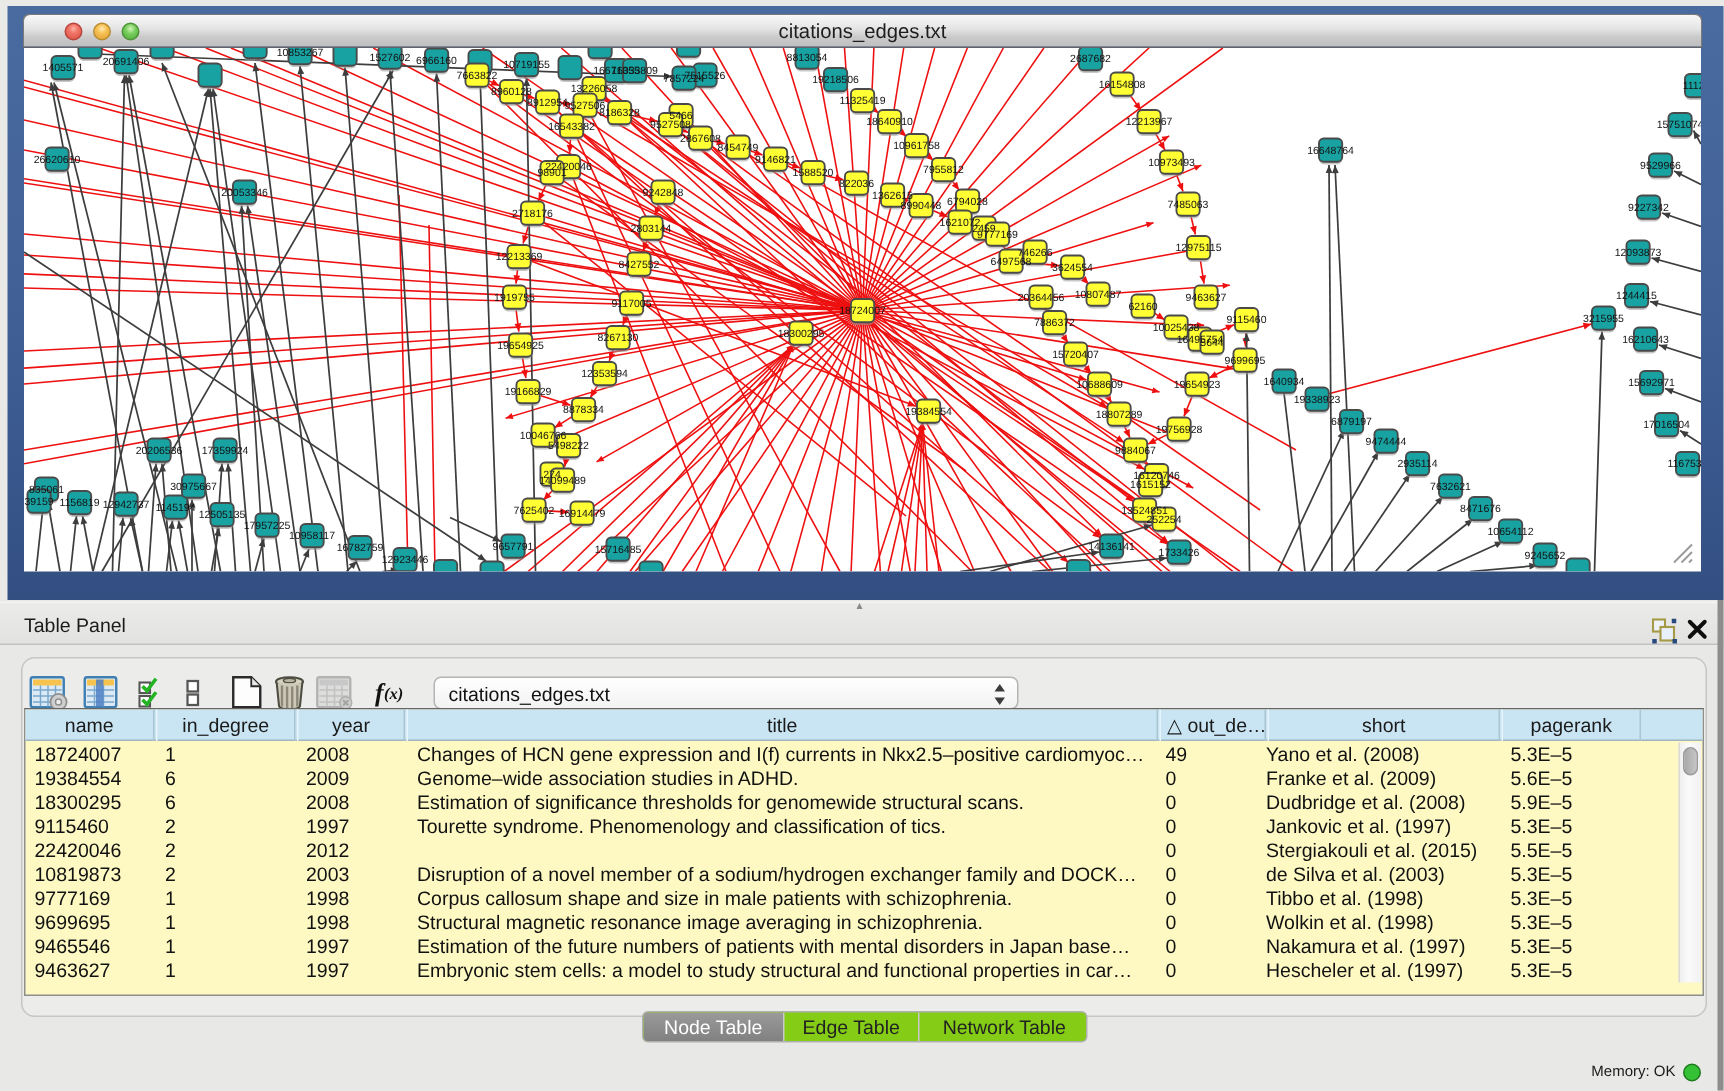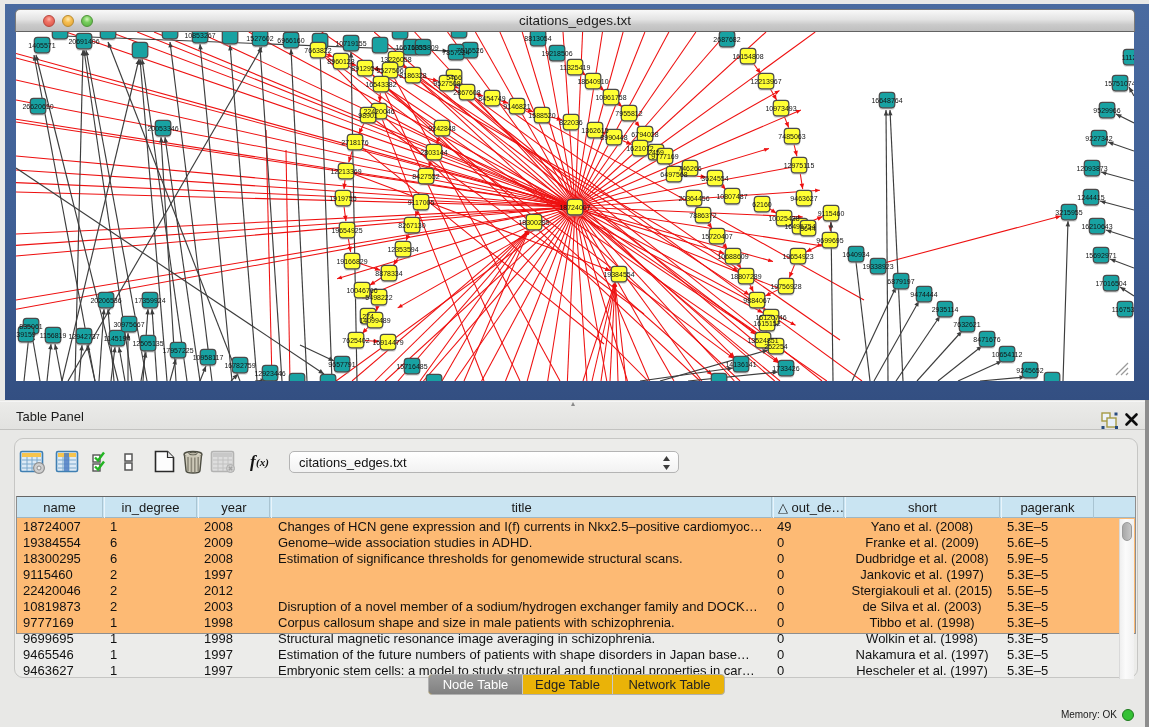--- a/index.html
+++ b/index.html
@@ -18,33 +18,33 @@
 #ptitle .t{position:absolute;left:16px;top:7px;font-size:13px;color:#1b1b1b}
 #grip{position:absolute;left:566px;top:-1px;width:14px;height:5px;color:#8a8a8a;font-size:8px;line-height:5px;text-align:center}
 #flico{position:absolute;left:1101px;top:10px;width:18px;height:18px}
 #xico{position:absolute;left:1124px;top:10px;width:15px;height:15px}
 #box{position:absolute;left:14px;top:38px;width:1124px;height:240px;background:#ececea;border:1px solid #c6c6c4;border-radius:9px}
 #toolbar{position:absolute;left:0px;top:48px;width:1149px;height:26px}
 #combo{position:absolute;left:289px;top:51px;width:390px;height:22px;background:linear-gradient(180deg,#ffffff,#f2f2f2);border:1px solid #b4b4b4;border-radius:5px}
 #combo .t{position:absolute;left:9px;top:3px;font-size:13px;color:#111}
 #combo svg{position:absolute;right:6px;top:3px}
 
-#tbl{position:absolute;left:16px;top:96px;width:1120px;height:138px;background:#fdba74;border:1px solid #8e8e8e;border-top:1px solid #666}
+#tbl{position:absolute;left:16px;top:72px;width:1120px;height:192px;background:#fef9c3;border:1px solid #8e8e8e;border-top:1px solid #666}
 #thead{position:absolute;left:0;top:0;width:1118px;height:21px;background:#c9e4f2;border-bottom:1px solid #9fb6c2}
 .hc{position:absolute;top:0;height:21px;font-size:13px;color:#1a1a1a;text-align:center;line-height:21px;border-right:1px solid #a9c4d2;border-left:1px solid #e8f4fb;white-space:nowrap;overflow:hidden}
 #tbody{position:absolute;left:0;top:22px;width:1118px;height:160px;overflow:hidden;font-size:13px;color:#111}
 .tr{position:relative;height:16px;white-space:nowrap}
 .c{position:absolute;top:0;height:16px;line-height:15px;overflow:hidden}
 .c0{left:6px;width:92px}.c1{left:93px;width:90px}.c2{left:187px;width:70px}
 .c3{left:261px;width:496px}.c4{left:760px;width:70px}
-.c5{left:827px;width:156px;text-align:center}.c6{left:990px;width:100px}
+.c5{left:827px;width:156px;text-align:left}.c6{left:990px;width:100px}
 #vsb{position:absolute;right:1px;top:22px;width:15px;height:160px;background:linear-gradient(90deg,#efefef,#fbfbfb 40%,#f1f1f1);border-left:1px solid #d9d9d9}
 #vsb .th{position:absolute;left:2px;top:3px;width:10px;height:19px;background:linear-gradient(90deg,#a8a8a8,#c6c6c6);border-radius:5px;border:1px solid #9a9a9a}
 
-#tabs{position:absolute;left:428px;top:274px;width:297px;height:21px;background:#eab308;border:1px solid #b0b0b0;border-radius:4px;overflow:hidden;font-size:13px}
+#tabs{position:absolute;left:428px;top:274px;width:297px;height:21px;background:#84cc16;border:1px solid #b0b0b0;border-radius:4px;overflow:hidden;font-size:13px}
 #tabs .seg{position:absolute;top:0;height:21px;line-height:20px;text-align:center;color:#222}
 #tabs .sel{background:linear-gradient(180deg,#9a9a9a,#7e7e7e);color:#fff}
 #mem{position:absolute;right:32px;top:309px;font-size:10px;color:#1a1a1a}
 #dot{position:absolute;right:15px;top:309px;width:12px;height:12px;border-radius:50%;background:#35c135;border:1.5px solid #1f7a1f}
 #rstrip{position:absolute;right:0px;top:0;width:4px;height:327px;background:#8d8d8d}
 </style></head>
 <body>
 <div id="desk">
   <div id="blue"></div>
   <div id="titlebar">
@@ -994,20 +994,21 @@
           <div class="c c2">2008</div>
 <div class="c c3">Estimation of significance thresholds for genomewide structural scans.</div>
           <div class="c c4">0</div>
           <div class="c c5">Dudbridge et al. (2008)</div>
           <div class="c c6">5.9E–5</div>
         </div>
 <div class="tr">
 <div class="c c0">9115460</div>
           <div class="c c1">2</div>
           <div class="c c2">1997</div>
+<div class="c c3">Tourette syndrome. Phenomenology and classification of tics.</div>
           <div class="c c4">0</div>
           <div class="c c5">Jankovic et al. (1997)</div>
           <div class="c c6">5.3E–5</div>
         </div>
 <div class="tr">
 <div class="c c0">22420046</div>
           <div class="c c1">2</div>
           <div class="c c2">2012</div>
           <div class="c c4">0</div>
           <div class="c c5">Stergiakouli et al. (2015)</div>
@@ -1037,21 +1038,21 @@
           <div class="c c2">1998</div>
 <div class="c c3">Structural magnetic resonance image averaging in schizophrenia.</div>
           <div class="c c4">0</div>
           <div class="c c5">Wolkin et al. (1998)</div>
           <div class="c c6">5.3E–5</div>
         </div>
 <div class="tr">
 <div class="c c0">9465546</div>
           <div class="c c1">1</div>
           <div class="c c2">1997</div>
-<div class="c c3">Estimation of the future numbers of patients with shape disorders in Japan base…</div>
+<div class="c c3">Estimation of the future numbers of patients with mental disorders in Japan base…</div>
           <div class="c c4">0</div>
           <div class="c c5">Nakamura et al. (1997)</div>
           <div class="c c6">5.3E–5</div>
         </div>
 <div class="tr">
 <div class="c c0">9463627</div>
           <div class="c c1">1</div>
           <div class="c c2">1997</div>
 <div class="c c3">Embryonic stem cells: a model to study structural and functional properties in car…</div>
           <div class="c c4">0</div>

